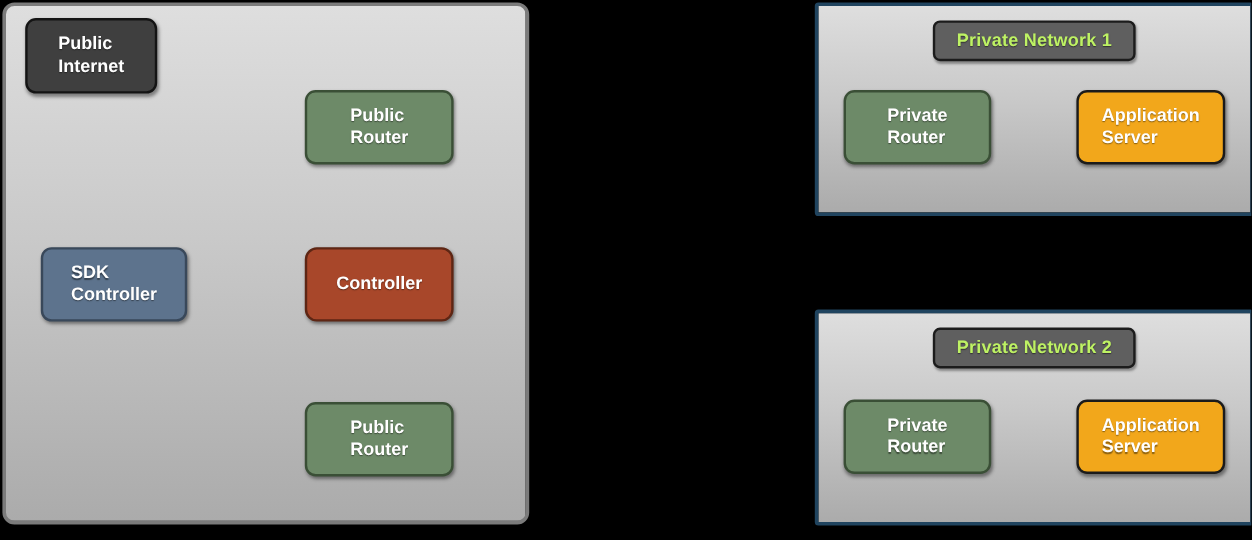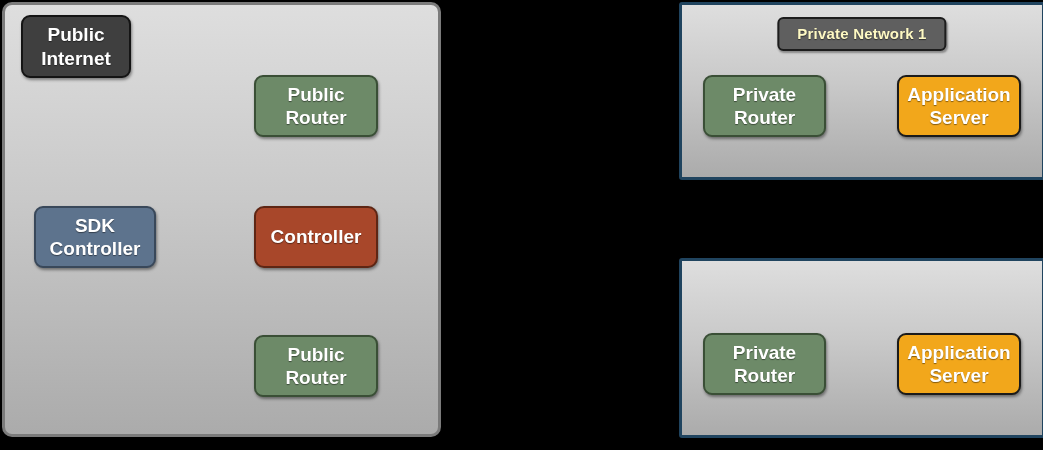--- a/index.html
+++ b/index.html
@@ -52,40 +52,39 @@
   
   .net-title {
     position: absolute;
     top: 12px;
     left: 50%;
     transform: translateX(-50%);
     box-sizing: border-box;
     background: #5f5f5f;
     border: 2px solid #1c1c1c;
     border-radius: 6px;
-    color: #fef9c3;
+    color: #bef264;
     font-size: 15px;
     font-weight: bold;
     letter-spacing: 0.2px;
     padding: 6px 18px 7px 18px;
     white-space: nowrap;
     text-shadow: 0 1px 1px rgba(0,0,0,0.5);
     box-shadow: 1px 2px 2px rgba(0,0,0,0.35);
   }
 
   
   .node {
     position: absolute;
     box-sizing: border-box;
     display: flex;
     align-items: center;
     justify-content: center;
-    text-align: center;
     color: #ffffff;
-    font-size: 19px;
+    font-size: 15px;
     font-weight: bold;
     line-height: 1.22;
     border-radius: 9px;
     border-width: 2px;
     border-style: solid;
     text-shadow: 0 1px 1px rgba(0,0,0,0.45);
     box-shadow: 1px 2px 3px rgba(0,0,0,0.42);
     padding: 2px 21px;
   }
   .node-label { display: block; white-space: pre-line; }
@@ -140,20 +139,21 @@
 
     <div class="node n-appserver" style="left:215px; top:70px; width:124px; height:62px;">
       <span class="node-label">Application
 Server</span>
     </div>
 
   </div>
 
   <div class="panel private-panel pn2">
 
+    <div class="net-title">Private Network 2</div>
 
     <div class="node n-router" style="left:21px; top:72px; width:123px; height:62px;">
       <span class="node-label">Private
 Router</span>
     </div>
 
     <div class="node n-appserver" style="left:215px; top:72px; width:124px; height:62px;">
       <span class="node-label">Application
 Server</span>
     </div>

